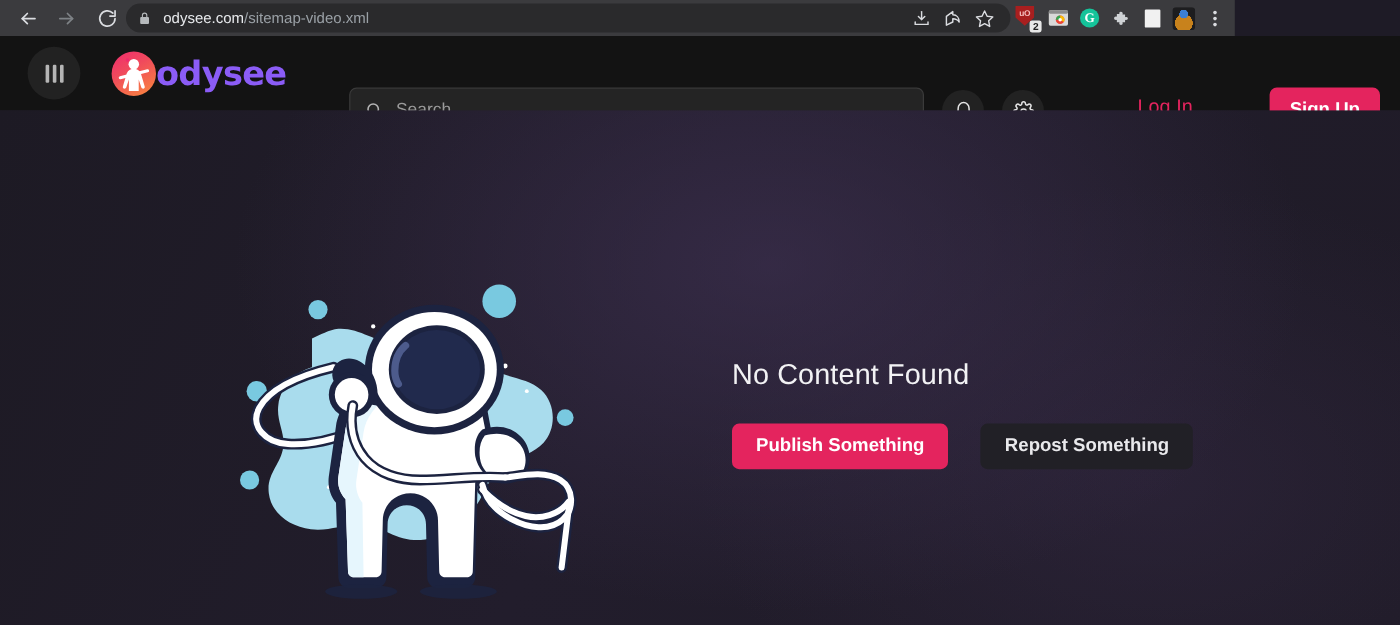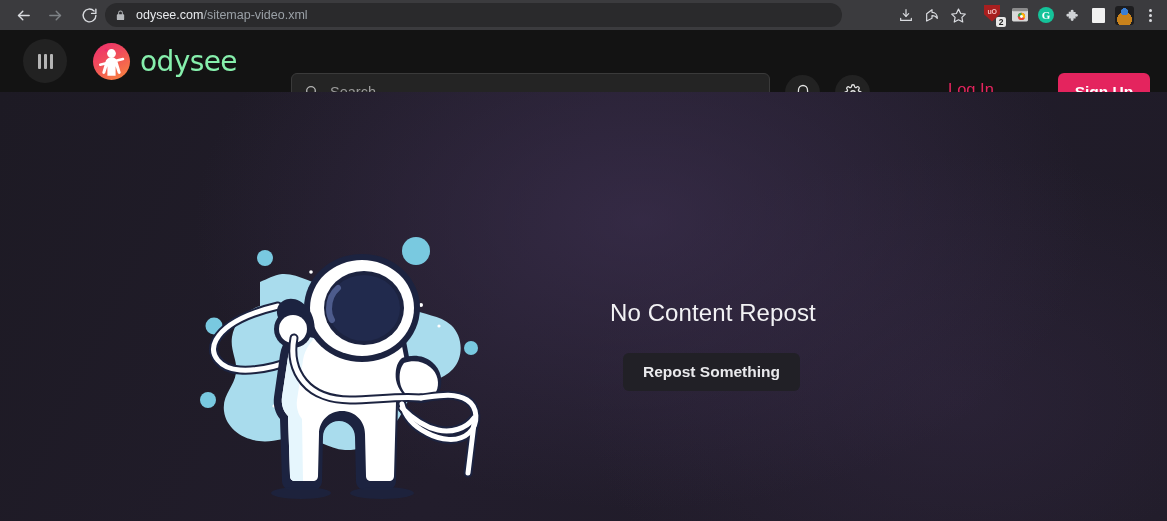--- a/index.html
+++ b/index.html
@@ -6,21 +6,21 @@
   html, body {
     width: 1167px; height: 521px;
     overflow: hidden;
     background: #1e1b26;
     font-family: "Liberation Sans", sans-serif;
   }
 
   
   #browser-chrome {
     position: absolute; top: 0; left: 0;
-    width: 1167px; height: 30px;
+    width: 1029px; height: 30px;
     background: #3b3b3e;
     display: flex; align-items: center;
   }
   .nav-btn {
     width: 30px; height: 30px;
     display: flex; align-items: center; justify-content: center;
     flex: 0 0 auto;
   }
   .nav-btn svg { display: block; }
   #back-button { margin-left: 8px; }
@@ -111,22 +111,22 @@
   .menu-bars i { width: 3px; height: 15px; background: #b5b5b5; display: block; border-radius:1px; }
 
   #brand { display: flex; align-items: center; margin-left: 26px; flex: 0 0 auto; }
   #logo-mark {
     width: 37px; height: 37px; border-radius: 50%;
     background: linear-gradient(150deg, #ef2b6f 0%, #f04a5c 40%, #fa8a3c 100%);
     position: relative; overflow: hidden; flex: 0 0 auto;
   }
   #logo-mark svg { position: absolute; left: 0; top: 0; }
   #brand-name {
-    color: #86efac; font-size: 28px; letter-spacing: -0.6px;
-    margin-left: 10px; font-weight: 400;
+    color: #8b5cf6; font-size: 28px; letter-spacing: -0.6px;
+    margin-left: 0; font-weight: 700;
     font-family: "DejaVu Sans", sans-serif;
   }
 
   #search-wrap {
     position: absolute; left: 291px; top: 43px;
     width: 479px; height: 38px;
     background: #242424;
     border: 1px solid #3a3a3a;
     border-radius: 6px;
     display: flex; align-items: center;
@@ -421,19 +421,20 @@
         <path d="M216 198c10 10 22 19 36 22 13 3 28-1 36-12"></path>
         <path d="M288 214c-2 16-4 33-6 49"></path>
       </g>
 
       <ellipse cx="115" cy="283" rx="30" ry="6" fill="#1c2340" opacity="0.85"></ellipse>
       <ellipse cx="196" cy="283" rx="32" ry="6" fill="#1c2340" opacity="0.85"></ellipse>
     </svg>
   </div>
 
   <div id="empty-text-block">
-    <div id="empty-title">No Content Repost</div>
+    <div id="empty-title">No Content Found</div>
     <div id="empty-actions">
+      <button class="cta" id="publish-button">Publish Something</button>
       <button class="cta" id="repost-button">Repost Something</button>
     </div>
   </div>
 
 </div>
 
 </body></html>

